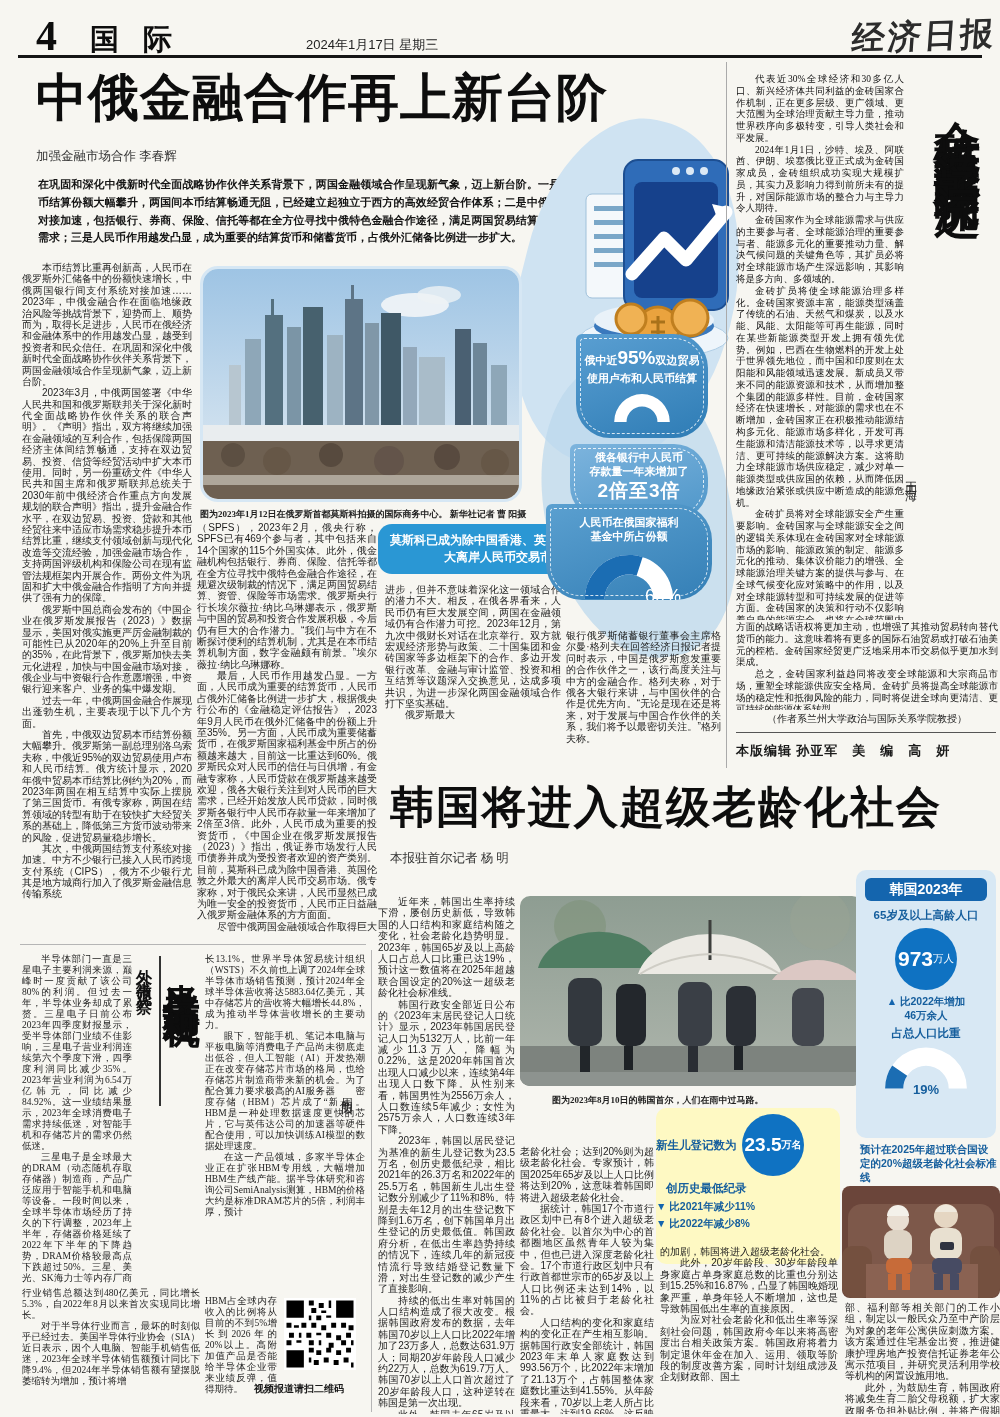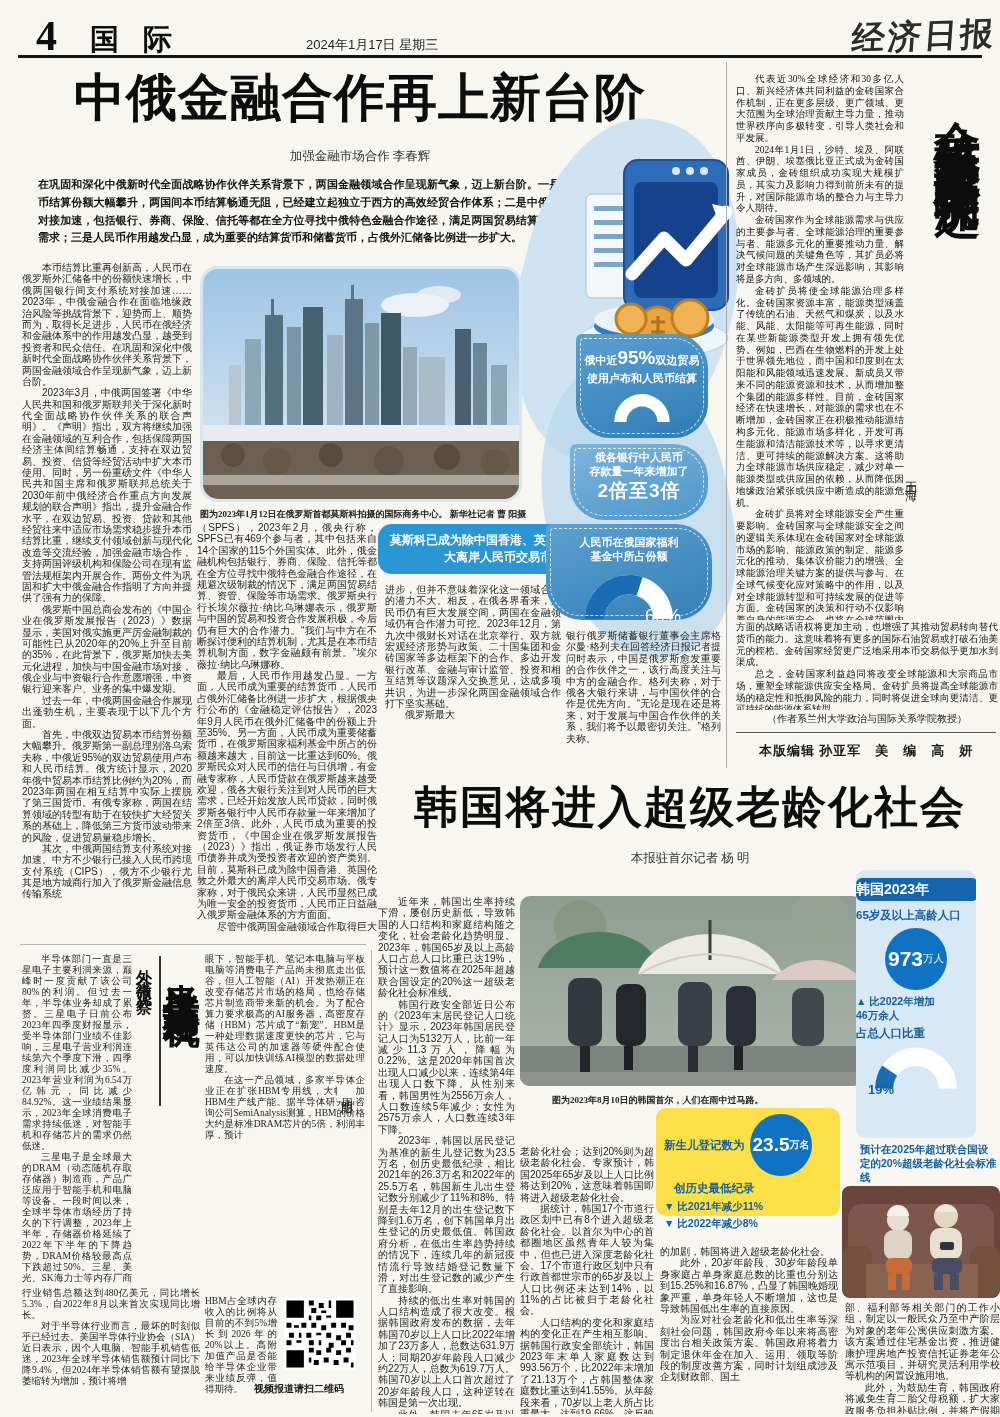--- a/index.html
+++ b/index.html
@@ -4,21 +4,21 @@
 <style>
   *{box-sizing:border-box;margin:0;padding:0}
   html,body{width:1000px;height:1417px}
   body{position:relative;background:#f7f6f1;font-family:"Liberation Sans",sans-serif;color:#1a1a1a;overflow:hidden}
   .abs{position:absolute}
   .body{font-size:10px;line-height:1.14;text-align:justify;overflow:hidden;color:#1c1c1c}
   .body p{text-indent:2em;margin:0}
   .cont p:first-child{text-indent:0}
   .serif{font-family:"Liberation Serif",serif}
   .vtext{writing-mode:vertical-rl}
-  .center{text-align:center}
+  .center{text-align:left}
   .stat{color:#fff;overflow:hidden}
   .stat:after{content:"";position:absolute;inset:4px;border:1.5px dashed rgba(255,255,255,.8);border-radius:4px 30px 30px 30px;pointer-events:none}
   .statline{font-size:11px;font-weight:700;text-align:center;line-height:1.3}
   .bluetxt{color:#155e9d;font-weight:700}
   .headline{font-family:"Liberation Serif",serif;font-weight:900;color:#0d0d0d}
   .rule{background:#151515}
 </style>
 </head>
 <body>
 
@@ -130,21 +130,21 @@
     <path d="M5,50 A45,45 0 0 1 95,50 L75,50 A25,25 0 0 0 25,50 Z" fill="#ffffff"></path>
   </svg>
 </div>
 
 <div class="abs stat" style="left:570px;top:444px;width:138px;height:76px;border-radius:6px 34px 34px 34px;background:linear-gradient(160deg,#7db4dd,#4e96c9)">
   <div class="statline" style="margin-top:6px">俄各银行中人民币</div>
   <div class="statline">存款量一年来增加了</div>
   <div class="statline" style="font-size:19px;letter-spacing:1px">2倍至3倍</div>
 </div>
 
-<div class="abs stat" style="left:546px;top:524px;width:166px;height:96px;border-radius:6px 36px 36px 36px;background:linear-gradient(160deg,#5ba0d0,#347fb6)">
+<div class="abs stat" style="left:546px;top:504px;width:166px;height:96px;border-radius:6px 36px 36px 36px;background:linear-gradient(160deg,#5ba0d0,#347fb6)">
   <div class="statline" style="margin-top:11px">人民币在俄国家福利</div>
   <div class="statline">基金中所占份额</div>
   <div style="position:relative;width:104px;margin:6px auto 0">
     <svg width="104" height="54" viewBox="0 0 100 55">
       <path d="M5,50 A45,45 0 0 1 95,50 L75,50 A25,25 0 0 0 25,50 Z" fill="#ffffff"></path>
       <path d="M5,50 A45,45 0 0 1 63.9,7.2 L57.7,26.2 A25,25 0 0 0 25,50 Z" fill="#1b6db3"></path>
     </svg>
     <div style="position:absolute;left:0;right:0;bottom:1px;text-align:right;font-size:18px;font-weight:400;color:#fff">60%</div>
   </div>
 </div>
@@ -170,20 +170,21 @@
 <div class="abs" style="left:20px;top:944px;width:346px;height:1px;background:#b5b5b5"></div>
 <div class="abs" style="left:371px;top:950px;width:1px;height:462px;background:#b5b5b5"></div>
 
 <div class="abs body serif" style="left:22px;top:954px;width:110px;height:330px;font-size:9.5px;line-height:1.16">
     <p>半导体部门一直是三星电子主要利润来源，巅峰时一度贡献了该公司80%的利润。但过去一年，半导体业务却成了累赘。三星电子日前公布2023年四季度财报显示，受半导体部门业绩不佳影响，三星电子营业利润连续第六个季度下滑，四季度利润同比减少35%。2023年营业利润为6.54万亿韩元，同比减少84.92%。这一业绩结果显示，2023年全球消费电子需求持续低迷，对智能手机和存储芯片的需求仍然低迷。</p>
     <p>三星电子是全球最大的DRAM（动态随机存取存储器）制造商，产品广泛应用于智能手机和电脑等设备。一段时间以来，全球半导体市场经历了持久的下行调整，2023年上半年，存储器价格延续了2022年下半年的下降趋势，DRAM价格较最高点下跌超过50%。三星、美光、SK海力士等内存厂商产品的出货量和平均售价双双下滑，不得不减产以缓解供过于求的态势。大幅减产之下，存储芯片价格自2023年11月初开始上涨。数据显示，2023年11月全球半导体</p>
   </div>
 <div class="abs vtext serif" style="left:133px;top:956px;height:150px;font-size:16px;font-weight:700;letter-spacing:7px;border-right:2px solid #333;padding-right:5px;color:#111">外企微观察</div>
 <div class="abs vtext" style="left:156px;top:954px;height:340px;font-size:37px;font-weight:900;letter-spacing:4px;color:#0d0d0d;font-family:'Liberation Sans',sans-serif">半导体市场迎转机</div>
 <div class="abs body serif cont" style="left:205px;top:954px;width:160px;height:338px;font-size:9.5px;line-height:1.16">
+    <p>长13.1%。世界半导体贸易统计组织（WSTS）不久前也上调了2024年全球半导体市场销售预测，预计2024年全球半导体营收将达5883.64亿美元，其中存储芯片的营收将大幅增长44.8%，成为推动半导体营收增长的主要动力。</p>
     <p>眼下，智能手机、笔记本电脑与平板电脑等消费电子产品尚未彻底走出低谷，但人工智能（AI）开发热潮正在改变存储芯片市场的格局，也给存储芯片制造商带来新的机会。为了配合算力要求极高的AI服务器，高密度存储（HBM）芯片成了“新宠”。HBM是一种处理数据速度更快的芯片，它与英伟达公司的加速器等硬件配合使用，可以加快训练AI模型的数据处理速度。</p>
     <p>在这一产品领域，多家半导体企业正在扩张HBM专用线，大幅增加HBM生产线产能。据半导体研究和咨询公司SemiAnalysis测算，HBM的价格大约是标准DRAM芯片的5倍，利润丰厚，预计</p>
   </div>
 <div class="abs vtext serif" style="left:337px;top:1086px;font-size:11.5px;letter-spacing:3px;background:#f7f6f1;padding:3px 2px;color:#222">周明阳</div>
 <div class="abs body serif cont" style="left:22px;top:1288px;width:178px;height:126px;font-size:9.5px;line-height:1.16">
     <p>行业销售总额达到480亿美元，同比增长5.3%，自2022年8月以来首次实现同比增长。</p>
     <p>对于半导体行业而言，最坏的时刻似乎已经过去。美国半导体行业协会（SIA）近日表示，因个人电脑、智能手机销售低迷，2023年全球半导体销售额预计同比下降9.4%，但2024年半导体销售额有望摆脱萎缩转为增加，预计将增</p>
   </div>
 <div class="abs body serif cont" style="left:205px;top:1296px;width:72px;height:118px;font-size:9.5px;line-height:1.16">
     <p>HBM占全球内存收入的比例将从目前的不到5%增长到2026年的20%以上。高附加值产品是否能给半导体企业带来业绩反弹，值得期待。</p>
@@ -239,21 +240,21 @@
     <rect x="168" y="150" width="10" height="26" fill="#2a2e34"></rect>
       <rect x="214" y="150" width="9" height="24" fill="#1f2327"></rect>
     <rect x="0" y="176" width="342" height="14" fill="#8d938f"></rect>
   </svg>
 </div>
 <div class="abs serif" style="left:552px;top:1094px;width:312px;font-size:9px;font-weight:600;color:#222">
   <div>图为2023年8月10日的韩国首尔，人们在雨中过马路。</div>
   <div style="text-align:right;padding-right:34px">新华社记者 王益亮摄</div>
 </div>
 
-<div class="abs" style="left:856px;top:870px;width:120px;height:268px;background:#d8e8f4;border-radius:10px;overflow:hidden;">
+<div class="abs" style="left:856px;top:870px;width:140px;height:268px;background:#d8e8f4;border-radius:10px;overflow:hidden;text-align:center">
   <div style="margin:8px auto 0;width:122px;height:23px;background:#1465ae;border-radius:6px;color:#fff;font-size:14px;font-weight:800;line-height:23px">韩国2023年</div>
   <div class="bluetxt" style="font-size:11.5px;margin-top:7px">65岁及以上高龄人口</div>
   <div style="margin:5px auto 0;width:62px;height:62px;border-radius:50%;background:#0f72c2;color:#fff;display:flex;align-items:center;justify-content:center">
     <span style="font-size:21px;font-weight:800">973</span>
       <span style="font-size:10.5px;font-weight:400">万人</span>
   </div>
   <div style="margin-top:5px;font-size:10.5px;line-height:1.3" class="bluetxt">
     <span style="color:#1465ae">▲</span>
     <span>比2022年增加</span><br>
     <span>46万余人</span>
@@ -285,21 +286,21 @@
     <circle cx="104" cy="30" r="12" fill="#e5d6c2"></circle>
       <path d="M93 26 A12 12 0 0 1 115 26 Z" fill="#efe9dd"></path>
     <rect x="88" y="42" width="32" height="32" rx="10" fill="#e8e0d0"></rect>
     <rect x="90" y="72" width="30" height="16" rx="6" fill="#474b63"></rect>
     <rect x="92" y="88" width="9" height="16" fill="#474b63"></rect>
       <rect x="108" y="88" width="9" height="16" fill="#474b63"></rect>
     <rect x="98" y="56" width="14" height="8" rx="2" fill="#2f3340"></rect>
   </svg>
 </div>
 
-<div class="abs" style="left:656px;top:1108px;width:184px;height:108px;background:#fde047;border-radius:10px;padding:6px 8px">
+<div class="abs" style="left:656px;top:1108px;width:184px;height:156px;background:#fef9c3;border-radius:10px;padding:6px 0">
   <div style="display:flex;align-items:center">
     <div class="bluetxt" style="font-size:11.5px;width:86px">新生儿登记数为</div>
     <div style="width:62px;height:62px;border-radius:50%;background:#0f72c2;color:#fff;display:flex;align-items:center;justify-content:center">
       <span style="font-size:19px;font-weight:800">23.5</span>
         <span style="font-size:10px;font-weight:700">万名</span>
     </div>
   </div>
   <div class="bluetxt" style="font-size:11.5px;margin-top:5px;padding-left:10px">创历史最低纪录</div>
   <div class="bluetxt" style="font-size:10.5px;margin-top:4px"><span style="color:#1465ae">▼</span> <span>比2021年减少11%</span></div>
   <div class="bluetxt" style="font-size:10.5px;margin-top:3px"><span style="color:#1465ae">▼</span> <span>比2022年减少8%</span></div>

